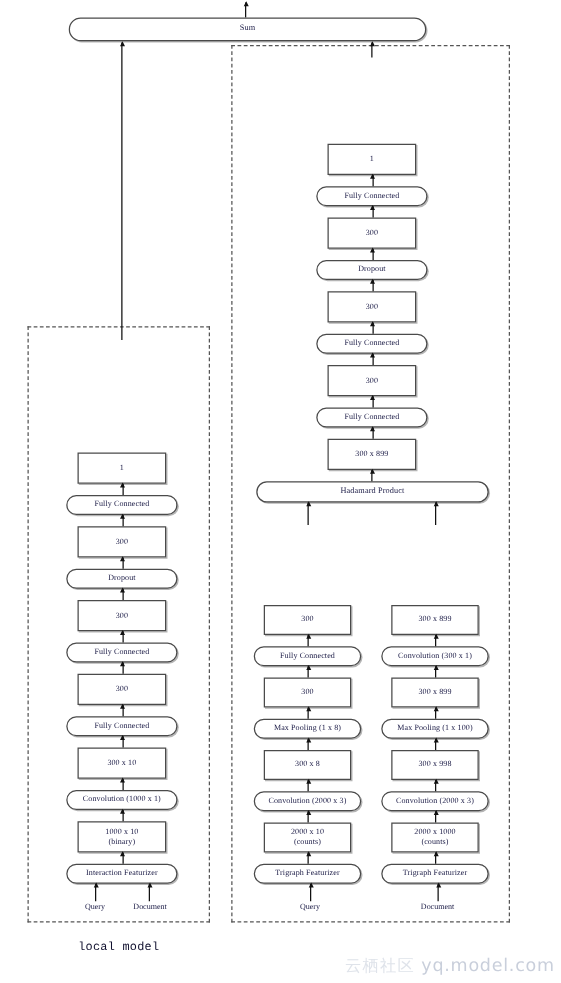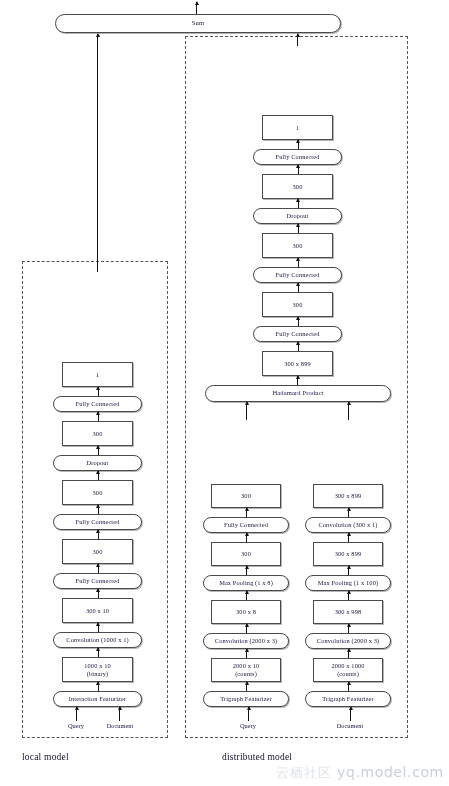--- a/index.html
+++ b/index.html
@@ -20,24 +20,26 @@
   }
   
   .group-box {
     position: absolute;
     border: 1px dashed #555555;
     background: transparent;
     box-sizing: border-box;
   }
   .group-caption {
     position: absolute;
+    text-align: center;
     font-size: 9.5px;
     color: #10102e;
     letter-spacing: .2px;
     white-space: nowrap;
+    font-family: Liberation Mono, monospace;
   }
   
   .node {
     position: absolute;
     box-sizing: border-box;
     background: #ffffff;
     border: 1px solid #4a4a4a;
     display: flex;
     align-items: center;
     justify-content: center;
@@ -107,21 +109,20 @@
 <div id="canvas">
 
   <div class="arrow" style="left:196px; top:2px; height:12px;"></div>
 
   <div class="node round wide" style="left:55px; top:14px; width:286px; height:19px;">Sum</div>
 
   <div class="group-box" style="left:22px; top:261px; width:146px; height:477px;"></div>
   <div class="group-caption" style="left:22px; top:752px; width:146px;">local model</div>
 
   <div class="group-box" style="left:185px; top:36px; width:223px; height:702px;"></div>
-  <div class="group-caption" style="left:222px; top:752px; width:150px;">distributed model</div>
 
   <div class="arrow" style="left:97px; top:34px; height:238px;"></div>
 
   <div id="local-stack">
       <div class="node round" style="left: 53px; top: 691px; width: 89px; height: 16px;">Interaction Featurizer</div>
       <div class="node rect" style="left: 62px; top: 657px; width: 71px; height: 25px;">1000 x 10
 (binary)</div>
       <div class="arrow" style="left: 97.5px; top: 682px; height: 9px;"></div>
       <div class="node round" style="left: 53px; top: 632px; width: 89px; height: 16px;">Convolution (1000 x 1)</div>
       <div class="arrow" style="left: 97.5px; top: 648px; height: 9px;"></div>

